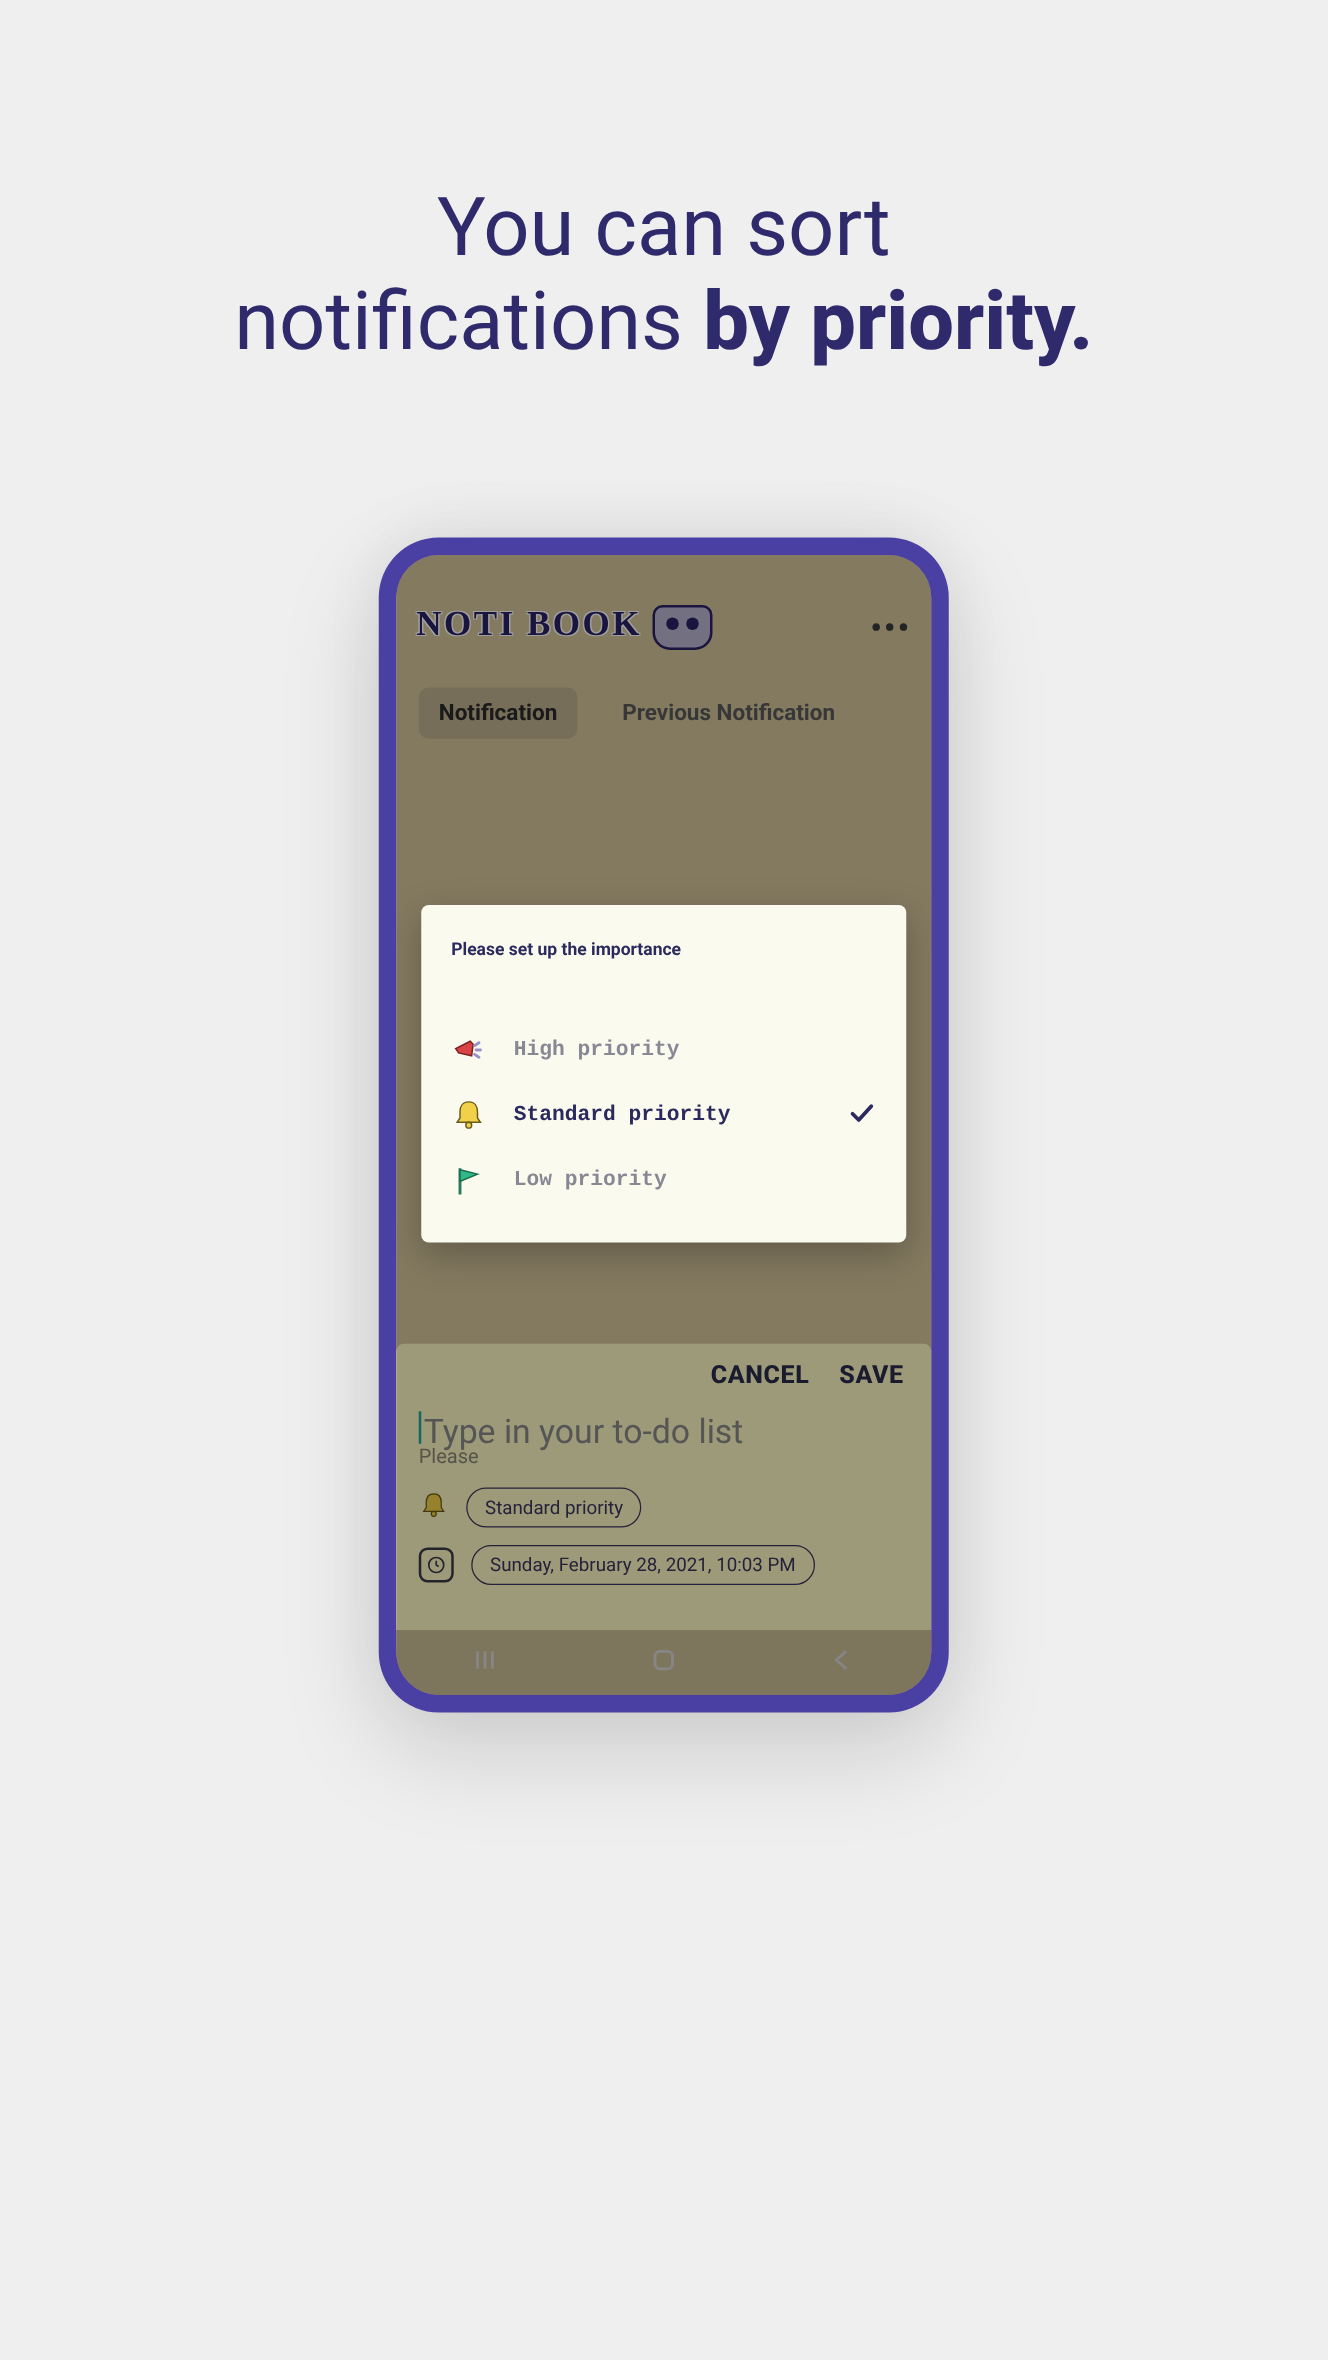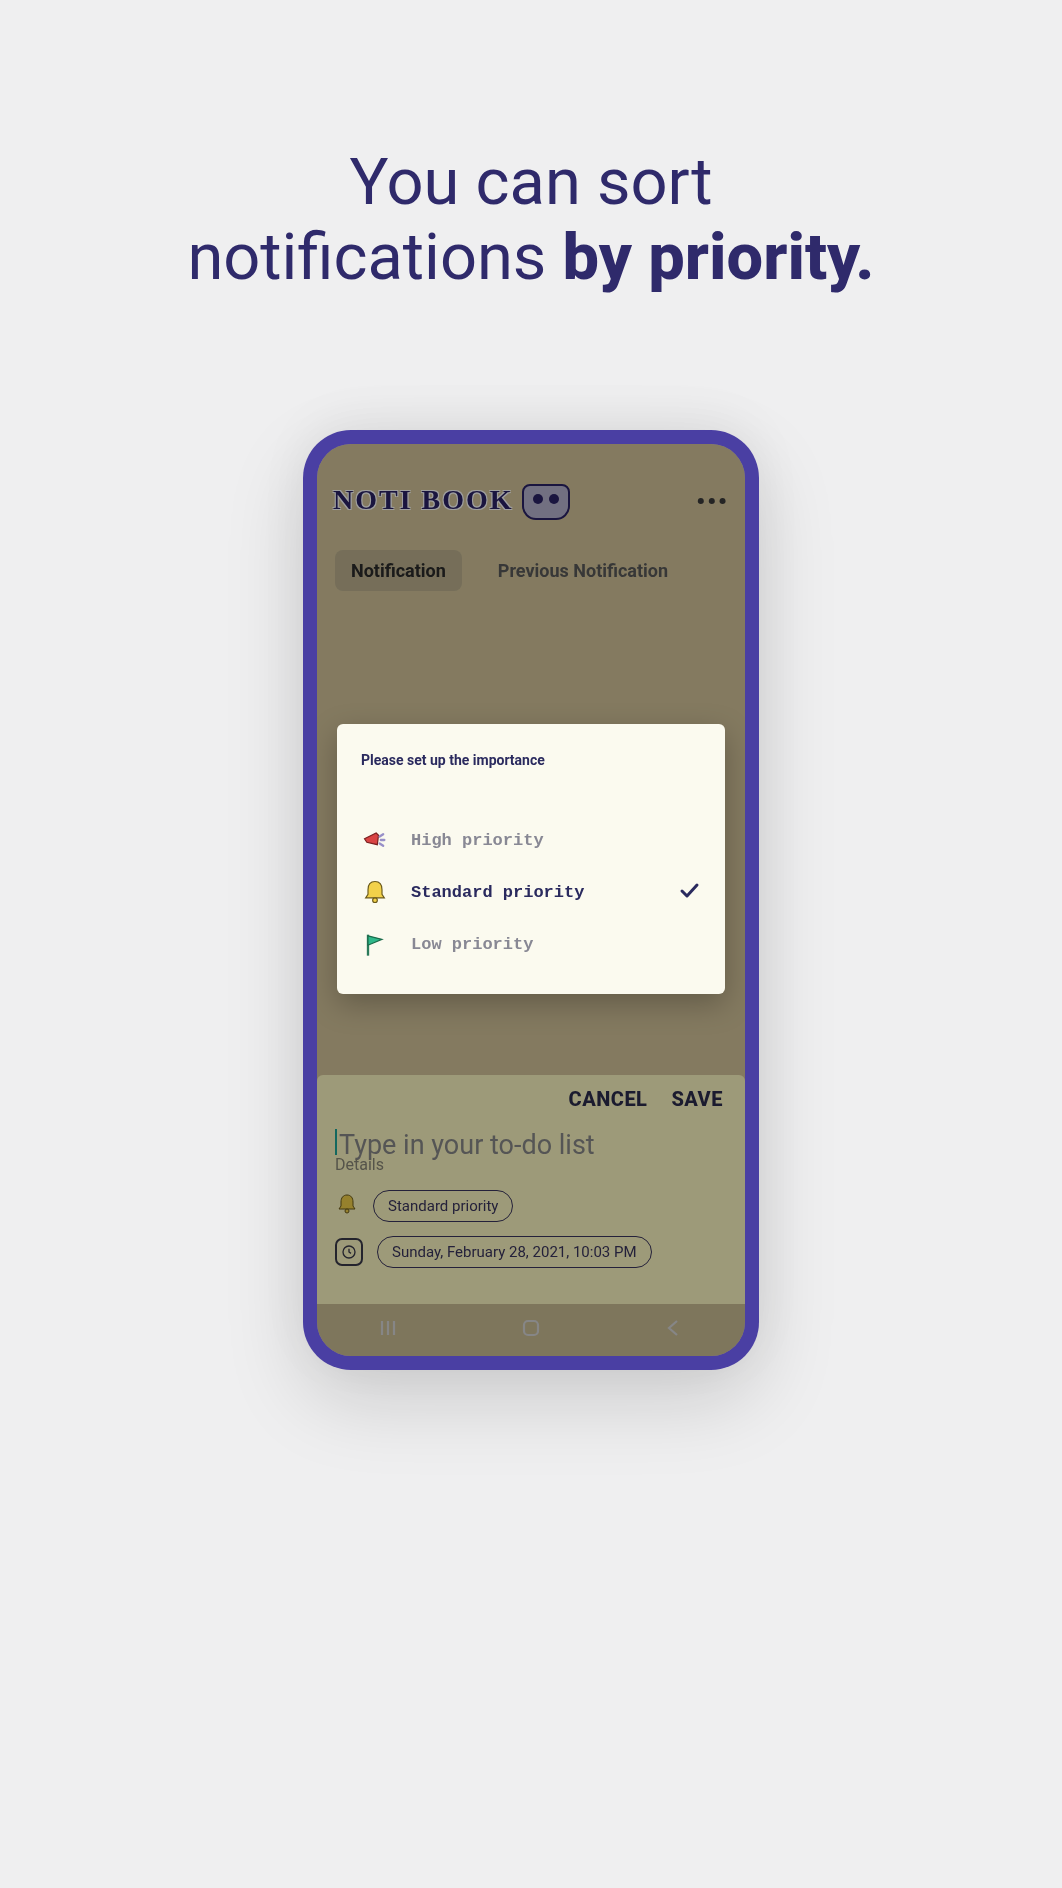--- a/index.html
+++ b/index.html
@@ -282,21 +282,21 @@
     </div>
 
     <div class="bottom-panel">
       <div class="panel-actions">
         <span>CANCEL</span>
         <span>SAVE</span>
       </div>
       <div class="todo-input" title="Type in your to-do list">
         <span style="color:#8a8a8a">Type in your to-do list</span>
       </div>
-      <div class="details-label">Details</div>
+      <div class="details-label">Please</div>
 
       <div class="chip-row">
         <span class="small-bell-icon">
           <svg viewBox="0 0 24 24" fill="none">
             <path d="M12 3 C8 3 6 6 6 10 L6 14 L4 17 L20 17 L18 14 L18 10 C18 6 16 3 12 3 Z" fill="#f2d14a" stroke="#6b5a1a" stroke-width="1"></path>
             <circle cx="12" cy="19" r="2" fill="#f2d14a" stroke="#6b5a1a" stroke-width="1"></circle>
           </svg>
         </span>
         <span class="chip">Standard priority</span>
       </div>

